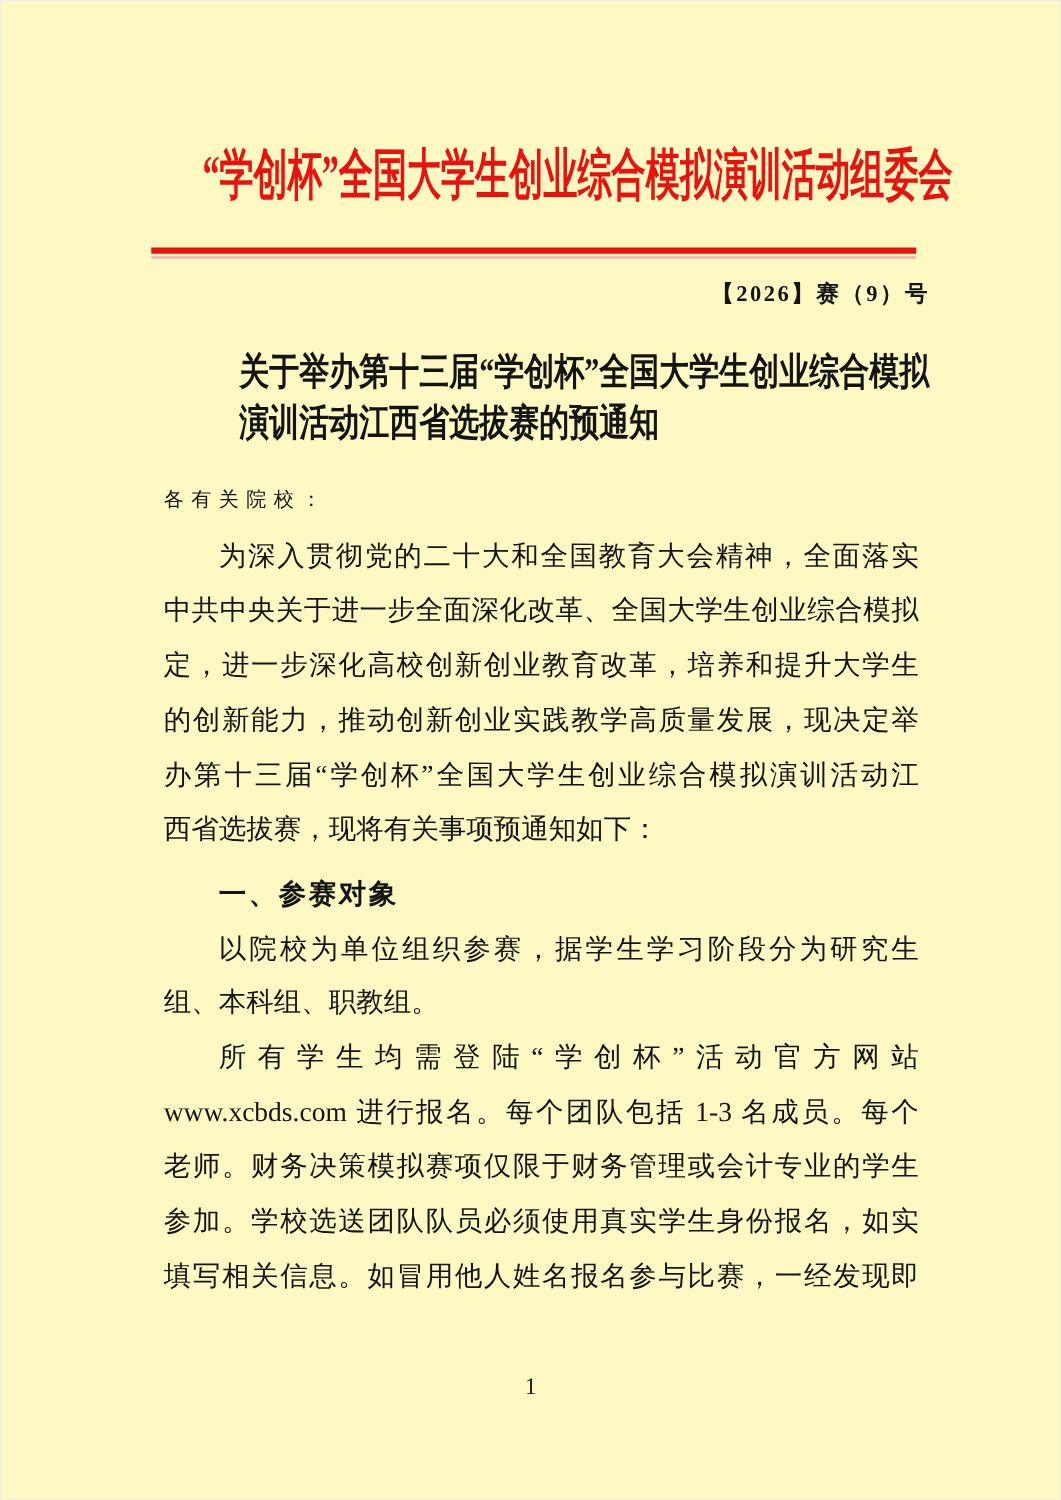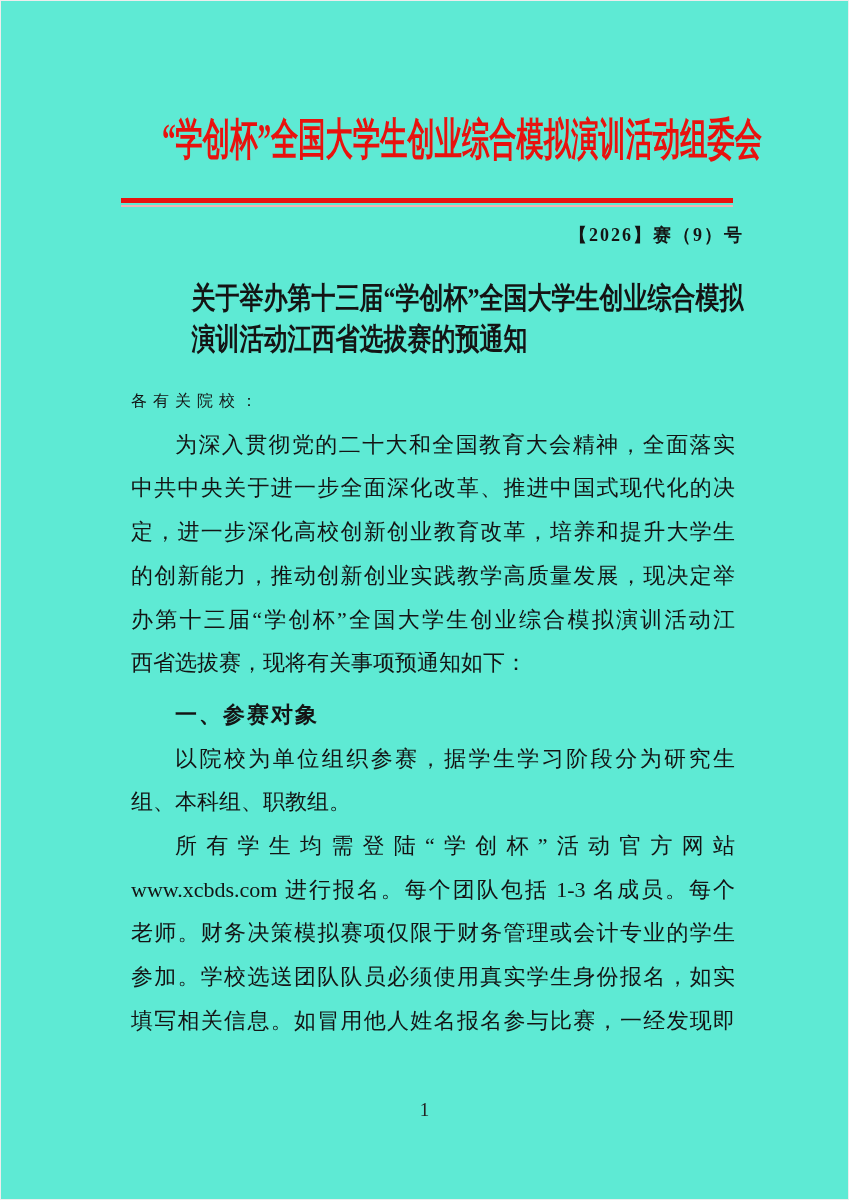--- a/index.html
+++ b/index.html
@@ -5,21 +5,21 @@
 <style>
   html, body {
     margin: 0;
     padding: 0;
     background: #ffffff;
   }
   .page {
     position: relative;
     width: 849px;
     height: 1200px;
-    background: #5eead4;
+    background: #fef9c3;
     border: 1px solid #ededed;
     box-sizing: border-box;
     overflow: hidden;
     font-family: "Liberation Serif", serif;
     color: #141414;
   }
   
   .org-title {
     position: absolute;
     top: 112px;
@@ -133,21 +133,21 @@
   <div class="doc-title">
     <div class="t-line">关于举办第十三届“学创杯”全国大学生创业综合模拟</div>
     <div class="t-line">演训活动江西省选拔赛的预通知</div>
   </div>
 
   <div class="doc-body">
 
     <div class="bline end salutation">各有关院校：</div>
 
     <div class="bline fill indent">为深入贯彻党的二十大和全国教育大会精神，全面落实</div>
-    <div class="bline fill">中共中央关于进一步全面深化改革、推进中国式现代化的决</div>
+    <div class="bline fill">中共中央关于进一步全面深化改革、全国大学生创业综合模拟</div>
     <div class="bline fill">定，进一步深化高校创新创业教育改革，培养和提升大学生</div>
     <div class="bline fill">的创新能力，推动创新创业实践教学高质量发展，现决定举</div>
     <div class="bline fill">办第十三届“学创杯”全国大学生创业综合模拟演训活动江</div>
     <div class="bline end">西省选拔赛，现将有关事项预通知如下：</div>
 
     <div class="bline section-heading">一、参赛对象</div>
 
     <div class="bline fill indent">以院校为单位组织参赛，据学生学习阶段分为研究生</div>
     <div class="bline end">组、本科组、职教组。</div>
 

